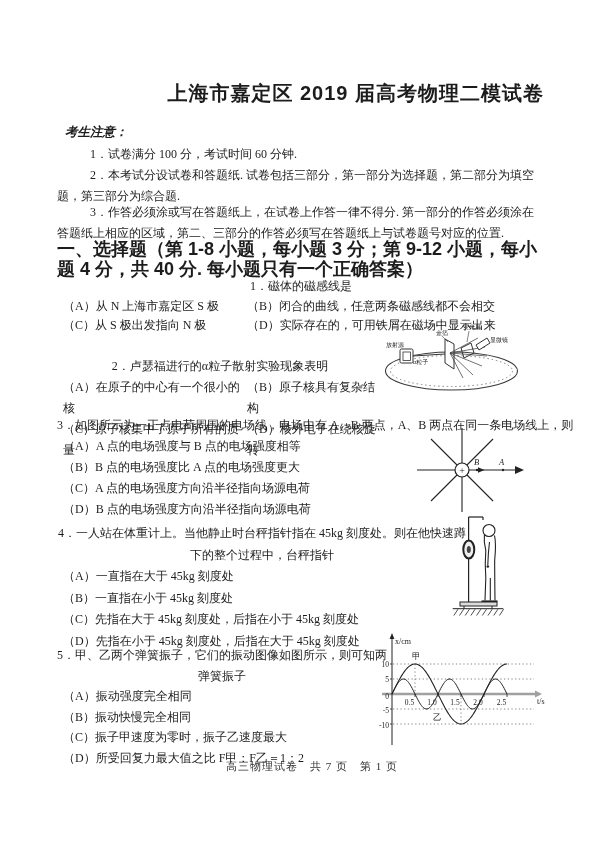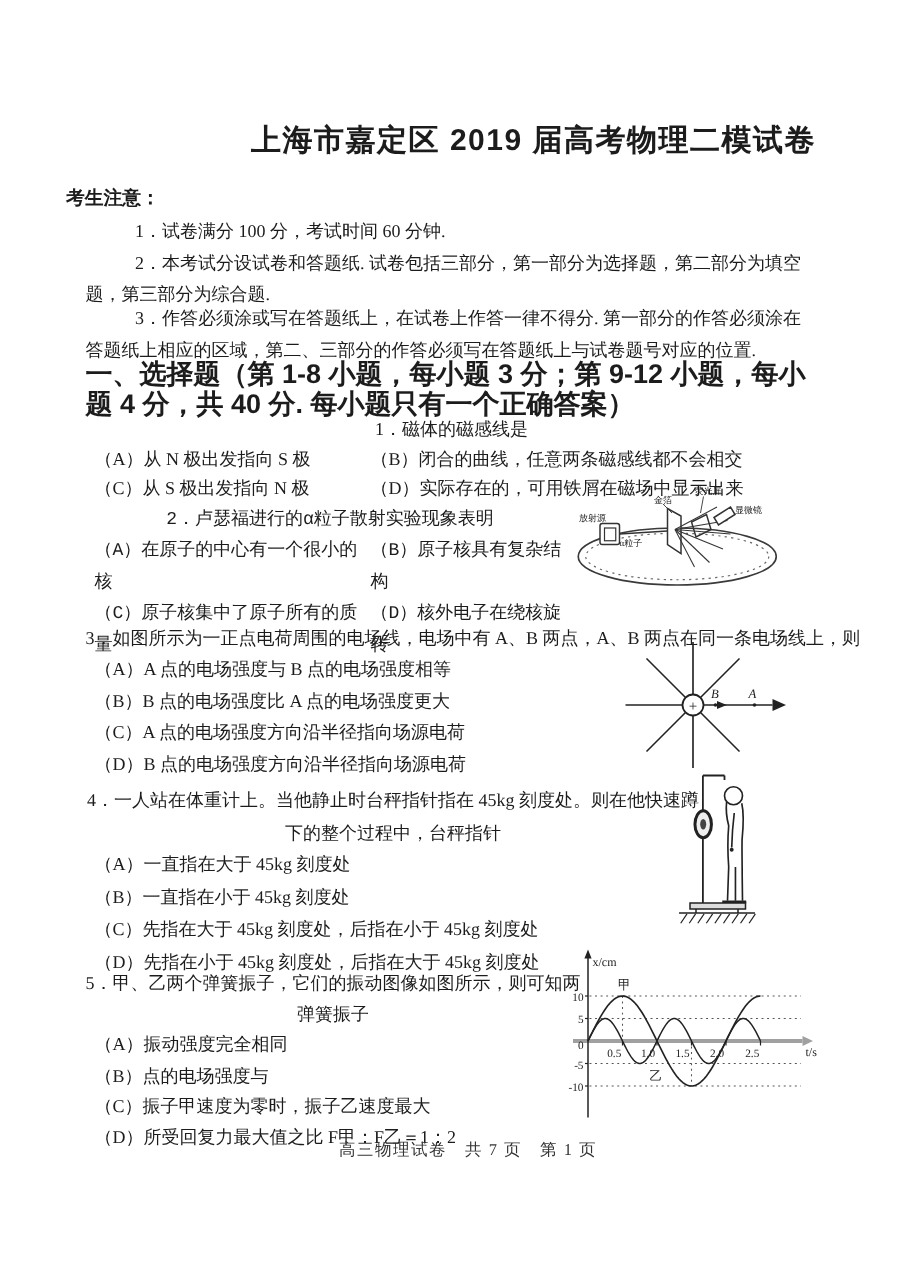--- a/index.html
+++ b/index.html
@@ -29,39 +29,39 @@
   .serieslabel{font-size:8.5px;fill:#1c1c1c;}
   .varlabel{font-size:8.5px;font-style:italic;fill:#1c1c1c;}
 </style>
 </head>
 <body>
 
 <div class="page">
 
   <h1 class="abs title" style="left:56px;top:80px;width:488px;">上海市嘉定区 2019 届高考物理二模试卷</h1>
 
-  <div class="abs hei" style="left:44px;top:124px;">考生注意：</div>
+  <div class="abs hei" style="left:65px;top:124px;font-style:italic;">考生注意：</div>
 
   <p class="abs body-text indent" style="left:57px;top:144px;width:488px;">1．试卷满分 100 分，考试时间 60 分钟.</p>
   <p class="abs body-text indent" style="left:57px;top:165px;width:488px;">2．本考试分设试卷和答题纸. 试卷包括三部分，第一部分为选择题，第二部分为填空题，第三部分为综合题.</p>
   <p class="abs body-text indent" style="left:57px;top:202px;width:488px;">3．作答必须涂或写在答题纸上，在试卷上作答一律不得分. 第一部分的作答必须涂在答题纸上相应的区域，第二、三部分的作答必须写在答题纸上与试卷题号对应的位置.</p>
 
   <div class="abs hei sec-heading" style="left:57px;top:239px;width:492px;">一、选择题（第 1-8 小题，每小题 3 分；第 9-12 小题，每小题 4 分，共 40 分. 每小题只有一个正确答案）</div>
 
   <div class="abs q lh195" style="left:57px;top:277px;width:488px;">
     <p class="stem">1．磁体的磁感线是</p>
     <div class="opts2">
-      <span>（A）从 N 极出发指向 S 极</span>
+      <span>（A）从 N 上海市嘉定区 S 极</span>
       <span>（B）闭合的曲线，任意两条磁感线都不会相交</span>
       <span>（C）从 S 极出发指向 N 极</span>
       <span>（D）实际存在的，可用铁屑在磁场中显示出来</span>
     </div>
   </div>
 
-  <div class="abs q lh21" style="left:57px;top:336px;width:326px;font-family:Liberation Mono, monospace;">
+  <div class="abs q lh21" style="left:57px;top:356px;width:326px;">
     <p class="stem">2．卢瑟福进行的α粒子散射实验现象表明</p>
     <div class="opts2">
       <span>（A）在原子的中心有一个很小的核</span>
       <span>（B）原子核具有复杂结构</span>
       <span>（C）原子核集中了原子所有的质量</span>
       <span>（D）核外电子在绕核旋转</span>
     </div>
   </div>
 
   <svg class="abs" style="left:383px;top:322px;" width="140" height="86" viewBox="0 0 140 86">
@@ -166,21 +166,21 @@
       <line x1="41.2" y1="93.2" x2="37" y2="99.5"></line>
         <line x1="46.9" y1="93.2" x2="42.7" y2="99.5"></line>
       <line x1="52.6" y1="93.2" x2="48.4" y2="99.5"></line>
     </g>
   </svg>
 
   <div class="abs q lh205" style="left:57px;top:645px;width:488px;">
     <p class="stem" style="width:330px;">5．甲、乙两个弹簧振子，它们的振动图像如图所示，则可知两弹簧振子</p>
     <div class="opts1">
       <div>（A）振动强度完全相同</div>
-      <div>（B）点的电场强度与</div>
+      <div>（B）振动快慢完全相同</div>
       <div>（C）振子甲速度为零时，振子乙速度最大</div>
       <div>（D）所受回复力最大值之比 F甲：F乙＝1：2</div>
     </div>
   </div>
 
   <svg class="abs" style="left:376px;top:632px;" width="176" height="128" viewBox="0 0 176 128">
     <g stroke="#555" stroke-width="0.7" stroke-dasharray="1.3,2.4">
       <line x1="17" y1="32" x2="158" y2="32"></line>
       <line x1="17" y1="47" x2="158" y2="47"></line>
       <line x1="17" y1="77" x2="158" y2="77"></line>

